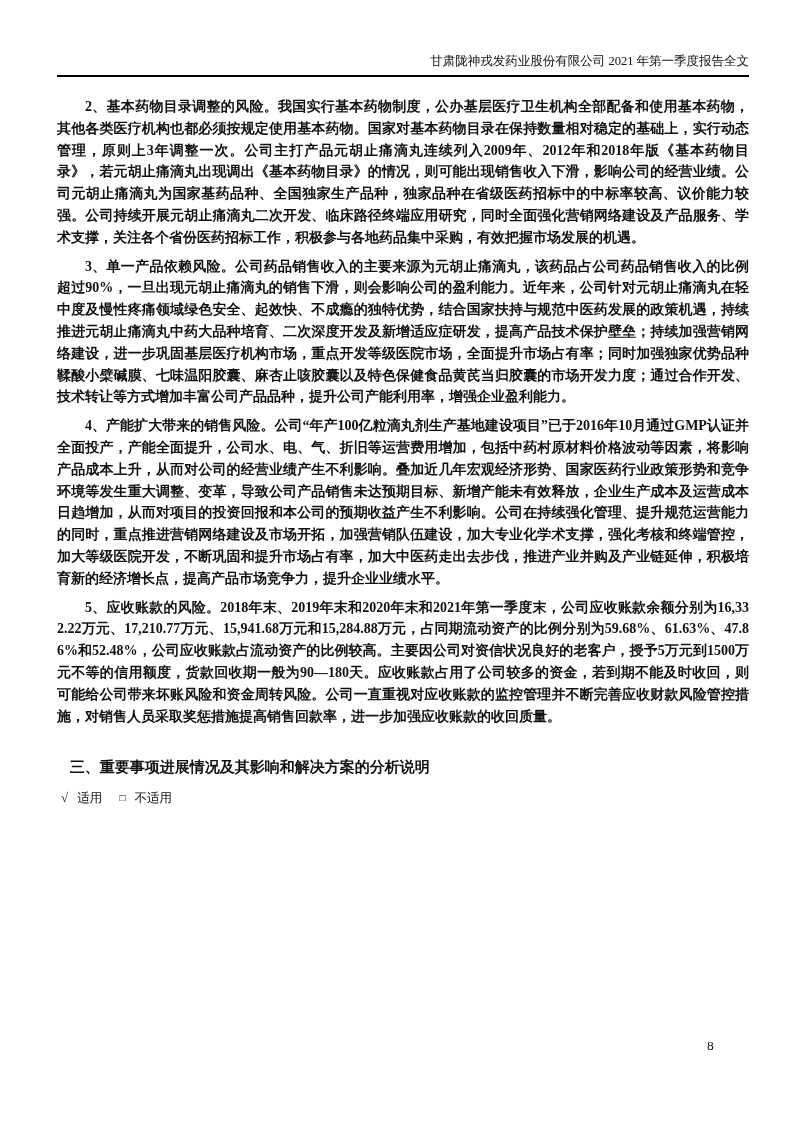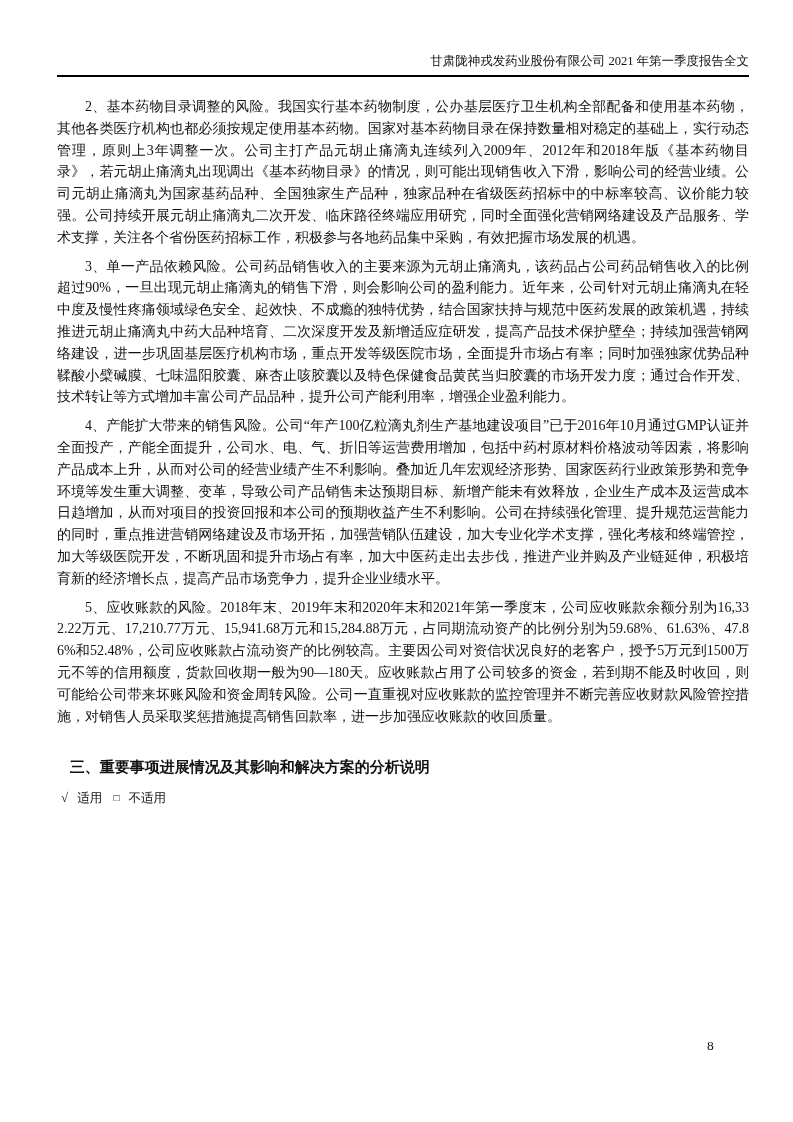--- a/index.html
+++ b/index.html
@@ -34,20 +34,21 @@
     left: 57px;
     right: 44px;
   }
   .para {
     margin: 0 0 7px 0;
     font-size: 14px;
     line-height: 21.8px;
     text-align: justify;
     text-indent: 2em;
     word-break: break-all;
+    font-weight: bold;
   }
   .section-heading {
     margin: 30px 0 12px 0;
     font-size: 15px;
     font-weight: bold;
     line-height: 20px;
     text-indent: 0.85em;
   }
   .applicable-row {
     margin: 0 0 15px 0;
@@ -56,21 +57,21 @@
     line-height: 17px;
     white-space: nowrap;
   }
   .applicable-row .sym-check {
     display: inline-block;
     margin-right: 6px;
     font-size: 13px;
   }
   .applicable-row .label-applicable {
     display: inline-block;
-    margin-right: 8px;
+    margin-right: 14px;
   }
   .applicable-row .sym-box {
     display: inline-block;
     margin-right: 6px;
     font-size: 10px;
     vertical-align: 1px;
   }
   .page-number {
     position: absolute;
     top: 1038px;

